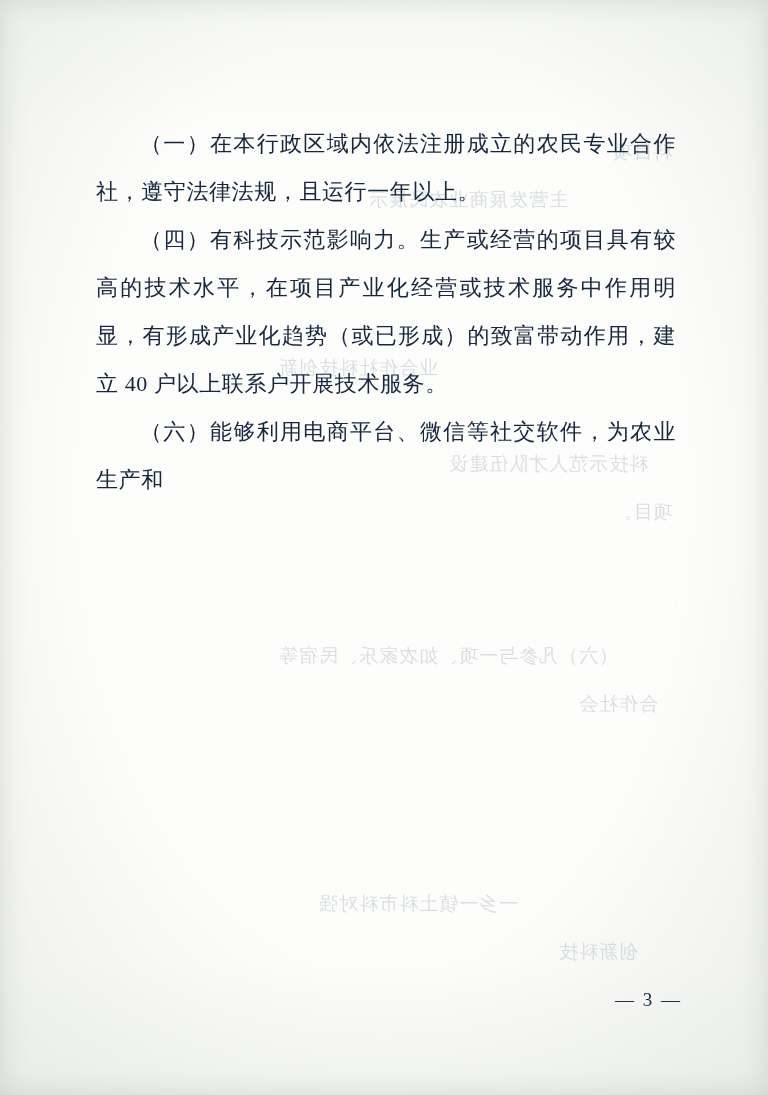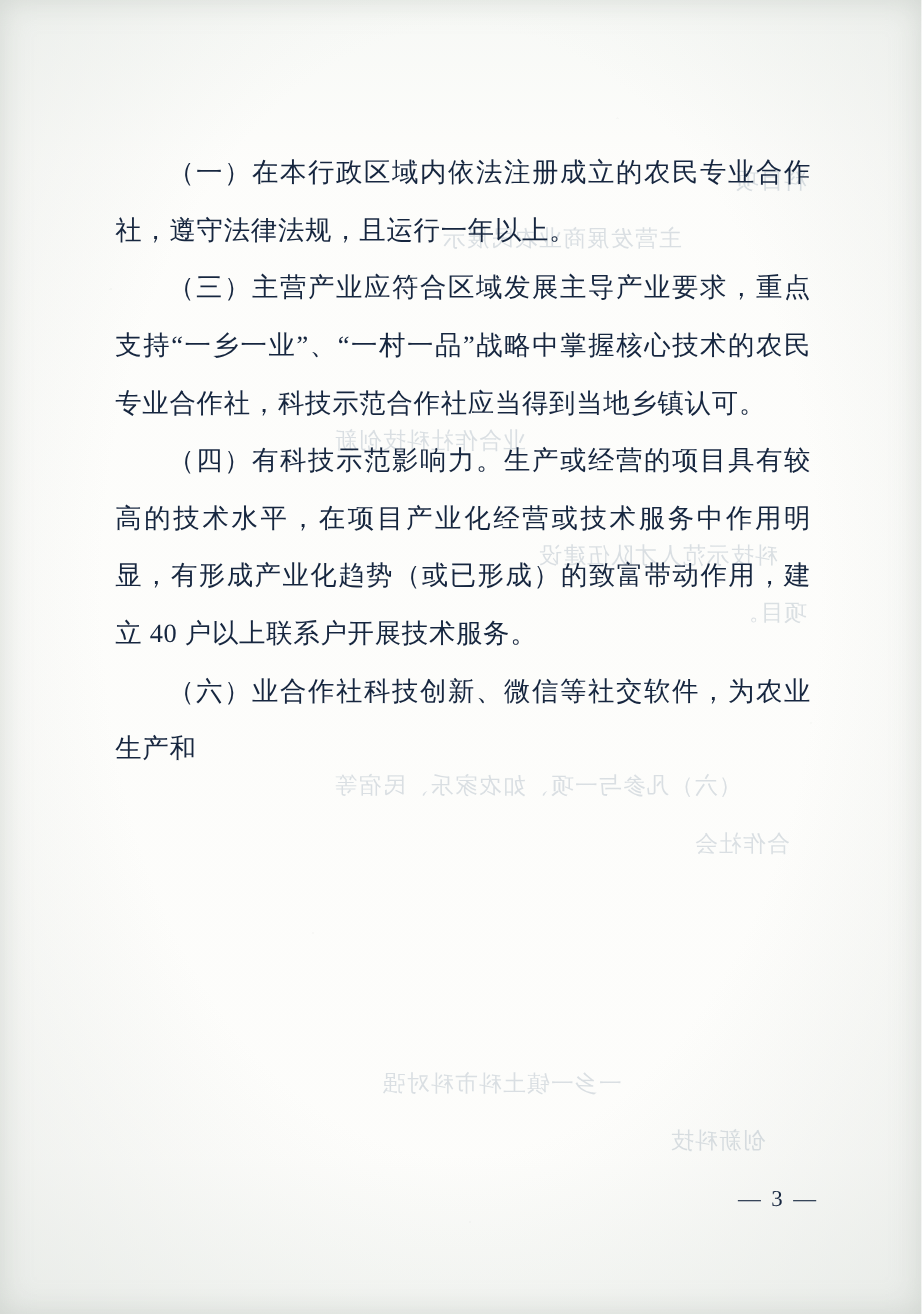--- a/index.html
+++ b/index.html
@@ -109,22 +109,21 @@
     <div style="left:120px; top:440px;">科技示范人才队伍建设</div>
     <div style="left:96px; top:488px;">项目。</div>
     <div style="left:150px; top:632px;">（六）凡参与一项、如农家乐、民宿等</div>
     <div style="left:110px; top:680px;">合作社会</div>
     <div style="left:250px; top:880px;">一乡一镇土科市科对强</div>
     <div style="left:130px; top:928px;">创新科技</div>
   </div>
 
   <div class="content">
     <p class="para">（一）在本行政区域内依法注册成立的农民专业合作社，遵守法律法规，且运行一年以上。</p>
-    <p class="para">（三）主营产业应符合区域发展主导产业要求，重点支持“一乡一业”、“一村一品”战略中掌握核心技术的农民专业合作社，科技示范合作社应当得到当地乡镇认可。</p>
     <p class="para">（四）有科技示范影响力。生产或经营的项目具有较高的技术水平，在项目产业化经营或技术服务中作用明显，有形成产业化趋势（或已形成）的致富带动作用，建立 40 户以上联系户开展技术服务。</p>
-    <p class="para">（六）业合作社科技创新、微信等社交软件，为农业生产和</p>
+    <p class="para">（六）能够利用电商平台、微信等社交软件，为农业生产和</p>
   </div>
 
   <div class="page-number">— 3 —</div>
 
   <div class="noise"></div>
   <div class="edge-shade"></div>
 </div>
 
 </body></html>

